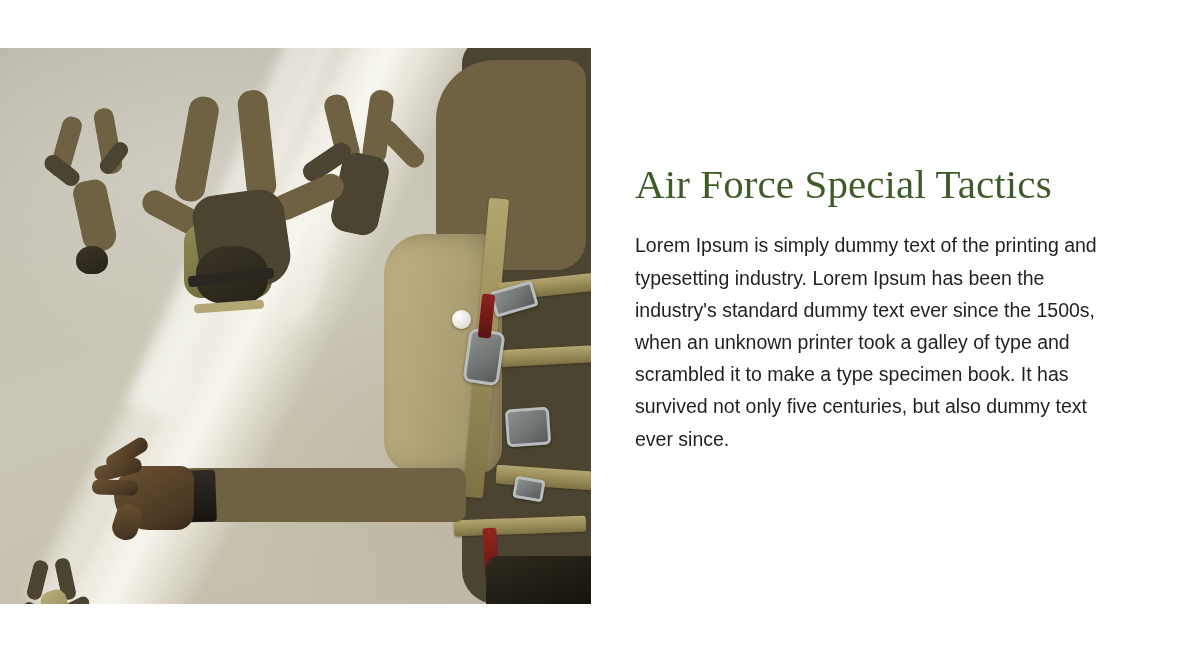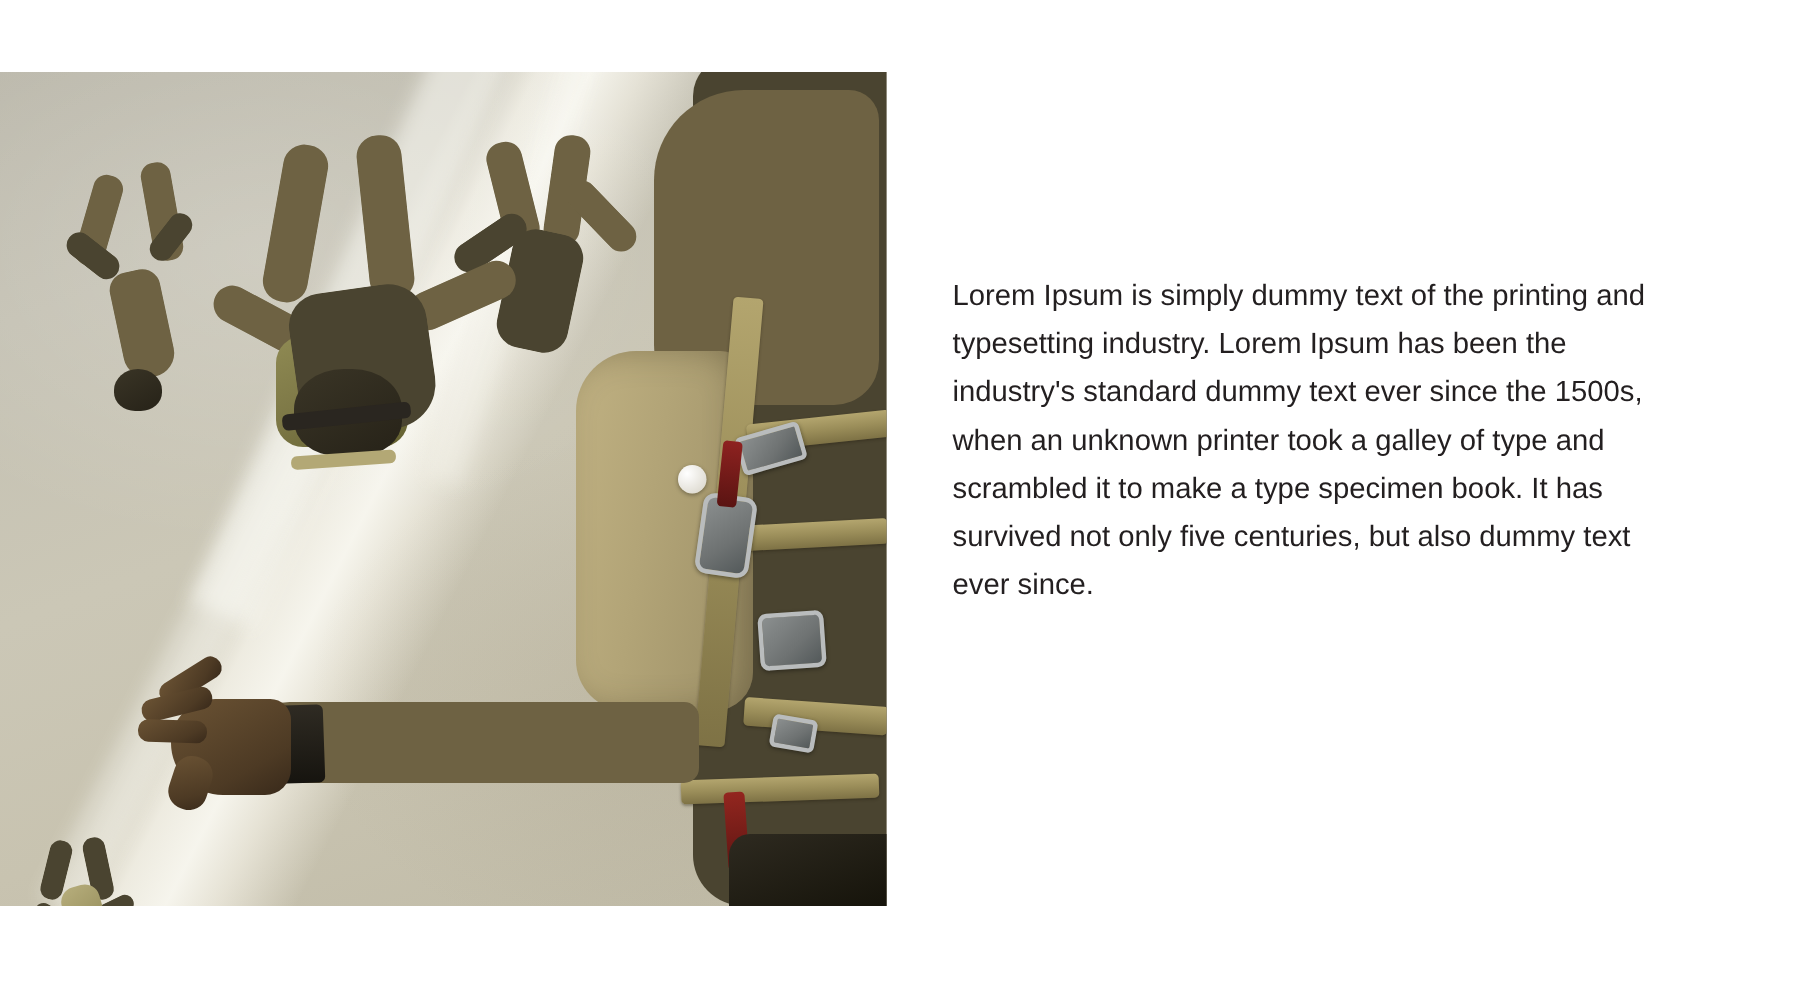--- a/index.html
+++ b/index.html
@@ -326,16 +326,17 @@
       <div class="finger f1 skin"></div>
       <div class="finger f2 skin"></div>
       <div class="finger f3 skin"></div>
       <div class="finger f4 skin"></div>
 
       <div class="fg-dark-bottom"></div>
     </div>
   </div>
 
   <div class="content">
+    <h1 class="headline">Air Force Special Tactics</h1>
     <p class="body-copy">Lorem Ipsum is simply dummy text of the printing and typesetting industry. Lorem Ipsum has been the industry's standard dummy text ever since the 1500s, when an unknown printer took a galley of type and scrambled it to make a type specimen book. It has survived not only five centuries, but also dummy text ever since.</p>
   </div>
 
 </div>
 
 </body></html>

